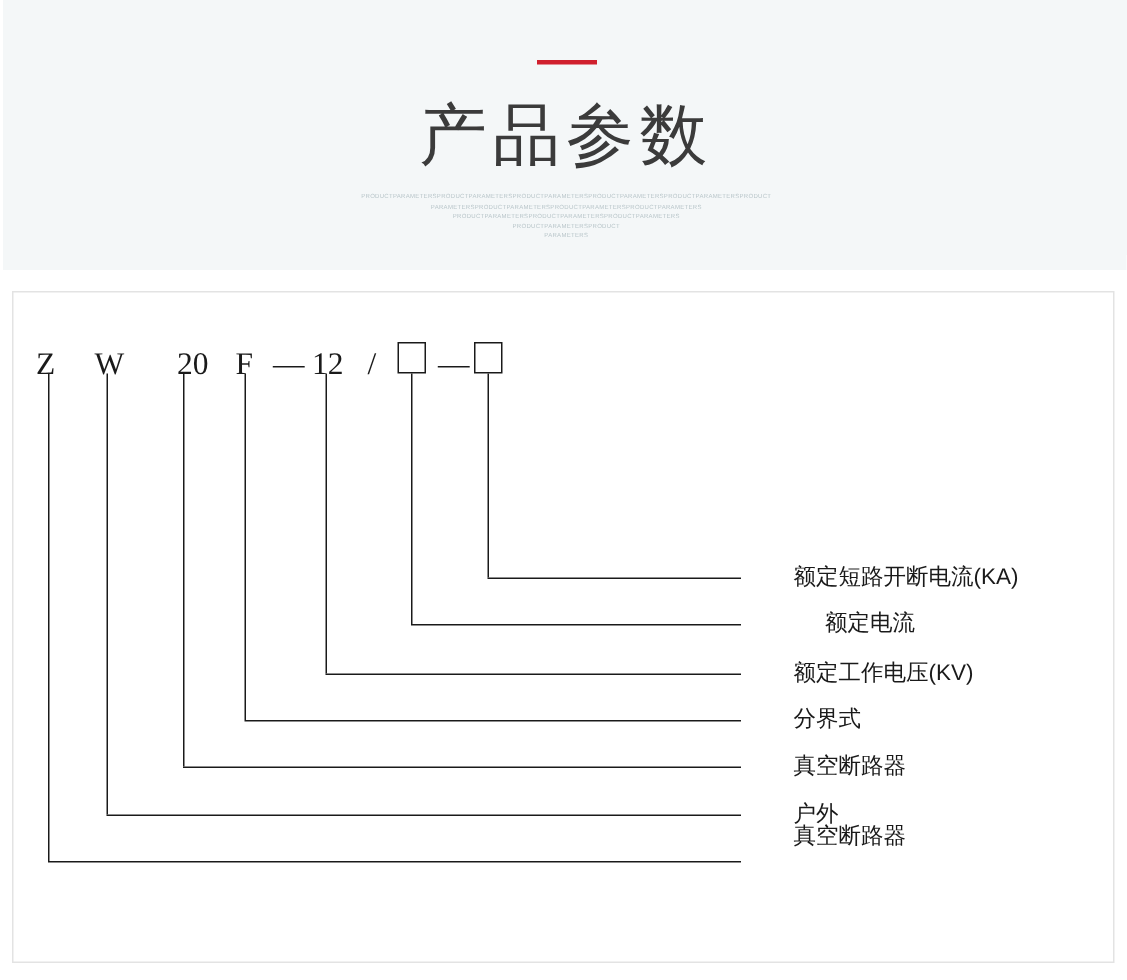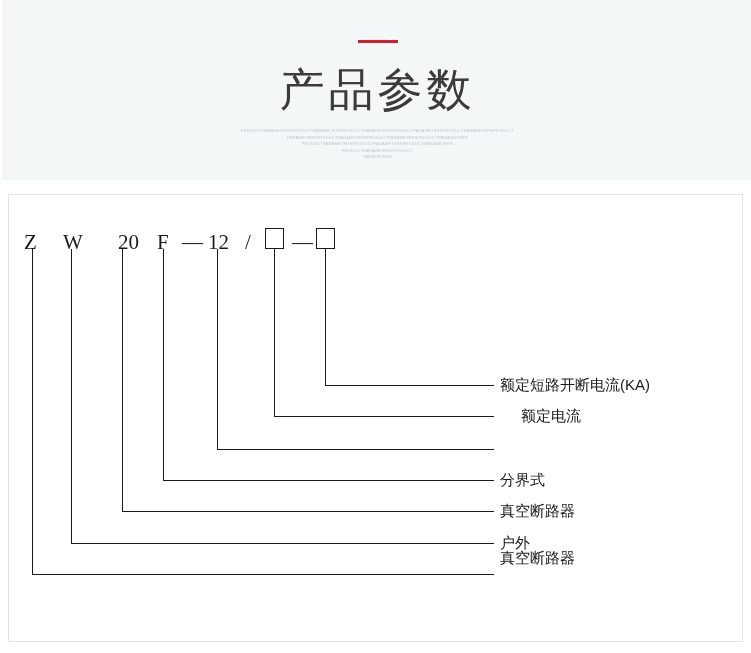--- a/index.html
+++ b/index.html
@@ -126,20 +126,21 @@
     background: #1a1a1a;
   }
 
   .lbl {
     position: absolute;
     font-size: 15px;
     color: #1a1a1a;
     font-family: "Liberation Sans", sans-serif;
     line-height: 20px;
     white-space: nowrap;
+    margin-left: 29px;
   }
 </style>
 </head>
 <body>
 
 <div class="header">
   <div class="header-rule"></div>
   <div class="header-title">产品参数</div>
   <div class="header-sub">
     <span class="l1">PRODUCTPARAMETERSPRODUCTPARAMETERSPRODUCTPARAMETERSPRODUCTPARAMETERSPRODUCTPARAMETERSPRODUCT</span>
@@ -167,20 +168,21 @@
   <div class="vline" style="left:325px; top:69px; height:136px;"></div>
   <div class="hline" style="left:325px; top:205px; width:169px;"></div>
   <div class="lbl" style="left:500px; top:195px;">额定短路开断电流(KA)</div>
 
   <div class="vline" style="left:274px; top:69px; height:167px;"></div>
   <div class="hline" style="left:274px; top:236px; width:220px;"></div>
   <div class="lbl" style="left:521px; top:226px;">额定电流</div>
 
   <div class="vline" style="left:217px; top:69px; height:200px;"></div>
   <div class="hline" style="left:217px; top:269px; width:277px;"></div>
+  <div class="lbl" style="left:500px; top:259px;">额定工作电压(KV)</div>
 
   <div class="vline" style="left:163px; top:69px; height:231px;"></div>
   <div class="hline" style="left:163px; top:300px; width:331px;"></div>
   <div class="lbl" style="left:500px; top:290px;">分界式</div>
 
   <div class="vline" style="left:122px; top:69px; height:262px;"></div>
   <div class="hline" style="left:122px; top:331px; width:372px;"></div>
   <div class="lbl" style="left:500px; top:321px;">真空断路器</div>
 
   <div class="vline" style="left:71px; top:69px; height:294px;"></div>

